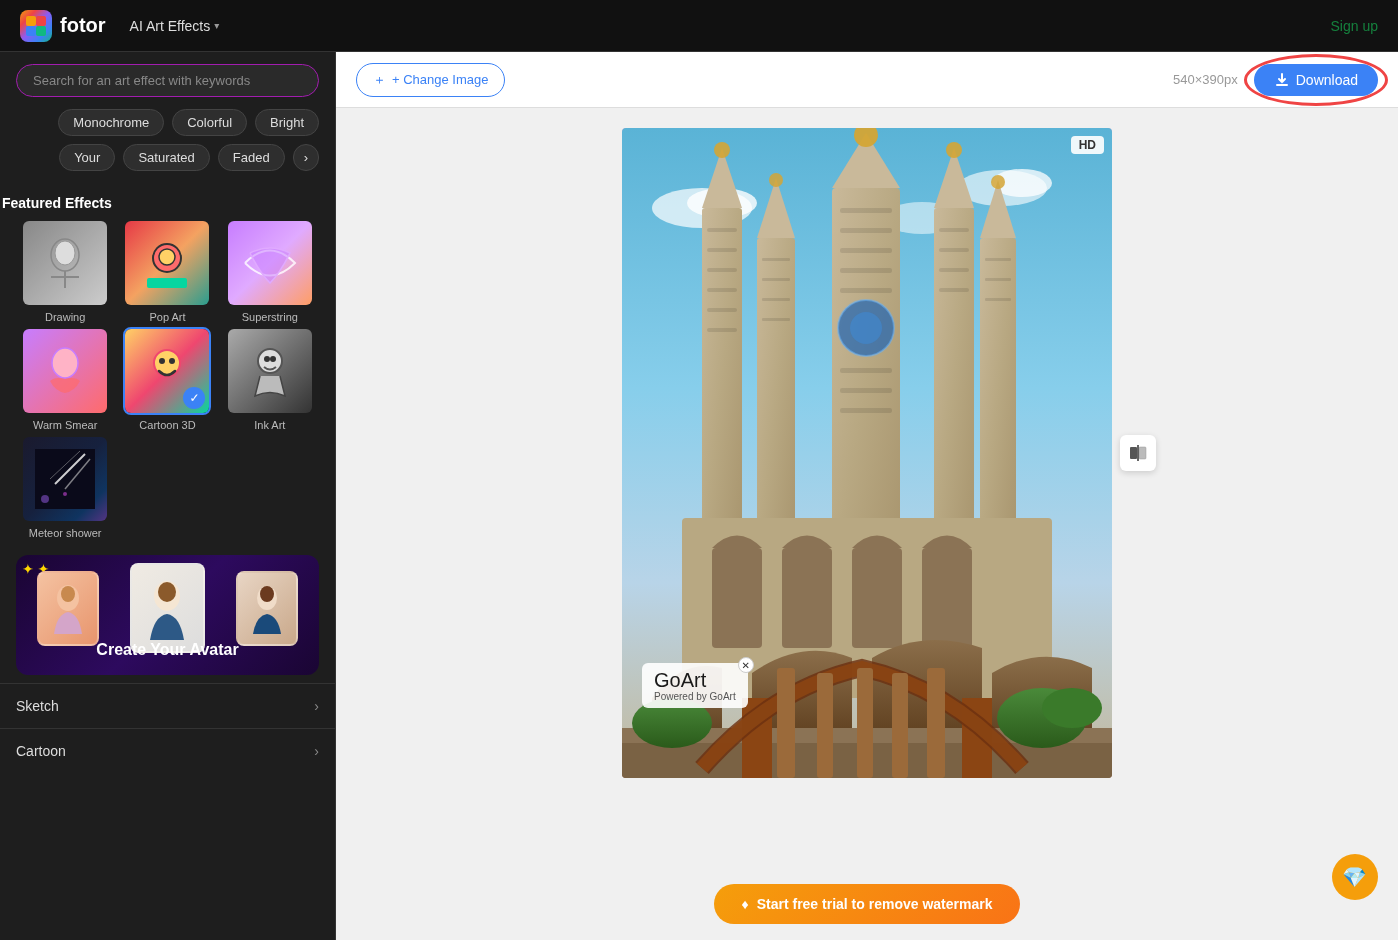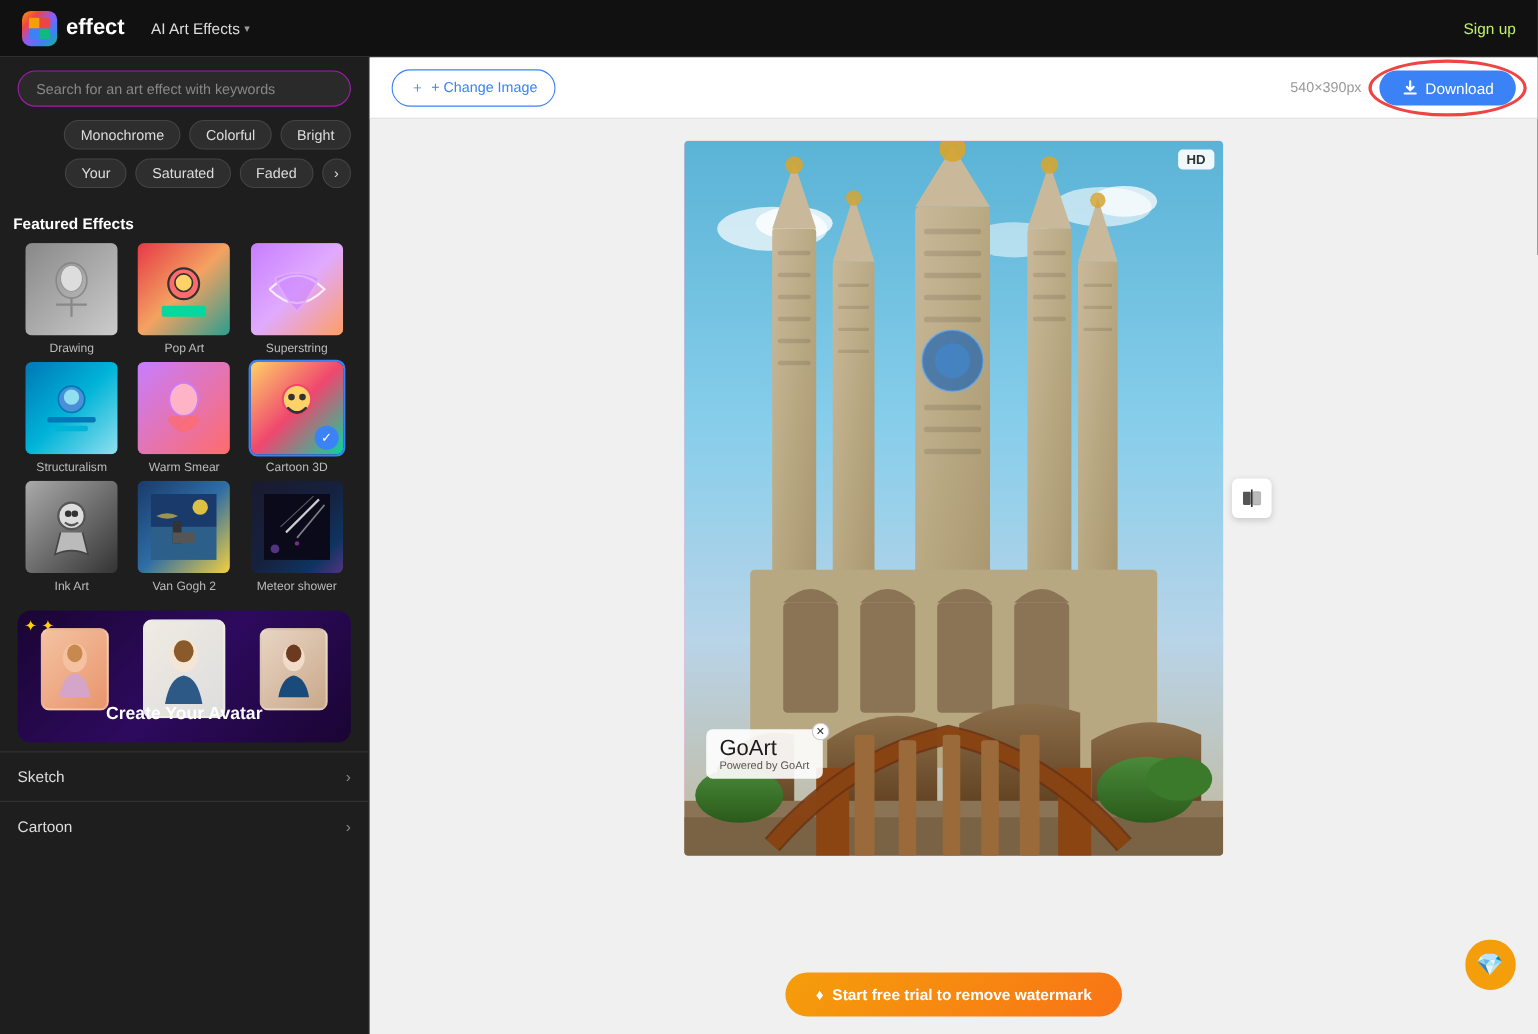--- a/index.html
+++ b/index.html
@@ -19,21 +19,21 @@
       display: flex; align-items: center; justify-content: center;
       font-size: 14px; font-weight: bold;
     }
     .logo-text { font-size: 20px; font-weight: 700; color: #fff; }
     .nav-item {
       display: flex; align-items: center; gap: 4px;
       color: #ddd; font-size: 14px; cursor: pointer; padding: 4px 8px;
       border-radius: 4px;
     }
     .nav-arrow { font-size: 10px; color: #999; }
-    .sign-up { color: #bef264; font-size: 14px; cursor: pointer; }
+    .sign-up { color: #15803d; font-size: 14px; cursor: pointer; }
 
     
     .main { display: flex; flex: 1; overflow: hidden; }
 
     
     .sidebar {
       width: 336px; background: #1e1e1e; flex-shrink: 0;
       display: flex; flex-direction: column; overflow-y: auto;
       border-right: 1px solid #333;
     }
@@ -52,21 +52,21 @@
     .filter-tags { display: flex; flex-wrap: wrap; gap: 8px; padding: 0 16px 12px; justify-content: flex-end; }
     .tag {
       background: #2e2e2e; border: 1px solid #444; border-radius: 20px;
       padding: 5px 14px; font-size: 13px; color: #ddd; cursor: pointer;
     }
     .tag-more {
       background: #2e2e2e; border: 1px solid #444; border-radius: 20px;
       padding: 5px 10px; font-size: 13px; color: #ddd; cursor: pointer;
     }
 
-    .section-title { padding: 12px 12px 8px; font-size: 14px; font-weight: 600; color: #fff; }
+    .section-title { padding: 12px 2px 8px; font-size: 14px; font-weight: 600; color: #fff; }
 
     .effects-grid { display: grid; grid-template-columns: repeat(3, 1fr); gap: 4px; padding: 0 16px 8px; }
     .effect-item { display: flex; flex-direction: column; align-items: center; cursor: pointer; }
     .effect-thumb {
       width: 88px; height: 88px; border-radius: 8px; overflow: hidden;
       position: relative; border: 2px solid transparent;
     }
     .effect-thumb.selected { border-color: #3b82f6; }
     .effect-thumb-bg {
       width: 100%; height: 100%; background: #333;
@@ -221,21 +221,21 @@
   <div class="header-left">
     <div class="logo">
       <div class="logo-icon">
         <svg width="20" height="20" viewBox="0 0 20 20">
           <rect width="10" height="10" fill="#f59e0b" rx="2"></rect>
           <rect x="10" width="10" height="10" fill="#ef4444" rx="2"></rect>
           <rect y="10" width="10" height="10" fill="#3b82f6" rx="2"></rect>
           <rect x="10" y="10" width="10" height="10" fill="#10b981" rx="2"></rect>
         </svg>
       </div>
-      <span class="logo-text">effect</span>
+      <span class="logo-text">fotor</span>
     </div>
     <div class="nav-item">
       <span>AI Art Effects</span>
       <span class="nav-arrow">▾</span>
     </div>
   </div>
   <span class="sign-up">Sign up</span>
 </header>
 
 <div class="main">
@@ -291,33 +291,20 @@
           <div class="effect-thumb-bg thumb-superstring">
             <svg width="60" height="60" viewBox="0 0 60 60">
               <path d="M5,30 Q30,5 55,30 Q30,55 5,30" fill="none" stroke="#fff" stroke-width="2" opacity="0.8"></path>
               <path d="M10,20 Q30,10 50,20 Q40,40 30,50 Q20,40 10,20" fill="rgba(199,125,255,0.5)" stroke="#e0aaff" stroke-width="1.5"></path>
             </svg>
           </div>
         </div>
         <span class="effect-label">Superstring</span>
       </div>
 
-      <div class="effect-item">
-        <div class="effect-thumb">
-          <div class="effect-thumb-bg thumb-struct">
-            <svg width="60" height="60" viewBox="0 0 60 60">
-              <circle cx="30" cy="22" r="12" fill="#4a90d9" stroke="#0077b6" stroke-width="1.5"></circle>
-              <circle cx="30" cy="20" r="7" fill="#90e0ef"></circle>
-              <rect x="8" y="38" width="44" height="5" fill="#0077b6" rx="2"></rect>
-              <rect x="15" y="46" width="30" height="5" fill="#00b4d8" rx="2"></rect>
-            </svg>
-          </div>
-        </div>
-        <span class="effect-label">Structuralism</span>
-      </div>
 
       <div class="effect-item">
         <div class="effect-thumb">
           <div class="effect-thumb-bg thumb-warmsmear">
             <svg width="60" height="60" viewBox="0 0 60 60">
               <ellipse cx="30" cy="22" rx="13" ry="15" fill="#ffb3c6" stroke="#c77dff" stroke-width="1.5"></ellipse>
               <path d="M15,40 Q20,35 30,38 Q40,35 45,40 Q40,50 30,52 Q20,50 15,40" fill="#ff6b6b" opacity="0.7"></path>
             </svg>
           </div>
         </div>
@@ -347,35 +334,20 @@
               <path d="M20,35 L15,55 Q30,48 45,55 L40,35" fill="#bbb" stroke="#444" stroke-width="1.5"></path>
               <circle cx="27" cy="18" r="3" fill="#333"></circle>
               <circle cx="33" cy="18" r="3" fill="#333"></circle>
               <path d="M24,26 Q30,31 36,26" fill="none" stroke="#555" stroke-width="2"></path>
             </svg>
           </div>
         </div>
         <span class="effect-label">Ink Art</span>
       </div>
 
-      <div class="effect-item">
-        <div class="effect-thumb">
-          <div class="effect-thumb-bg thumb-vangogh">
-            <svg width="60" height="60" viewBox="0 0 60 60">
-              <rect width="60" height="30" fill="#1a3a6b"></rect>
-              <rect y="30" width="60" height="30" fill="#2c5f8a"></rect>
-              <circle cx="45" cy="12" r="7" fill="#f4d03f" opacity="0.9"></circle>
-              <path d="M5,20 Q15,15 25,20 Q15,25 5,20" fill="#f4d03f" opacity="0.6"></path>
-              <rect x="20" y="25" width="8" height="20" fill="#333"></rect>
-              <rect x="20" y="35" width="20" height="10" fill="#555"></rect>
-            </svg>
-          </div>
-        </div>
-        <span class="effect-label">Van Gogh 2</span>
-      </div>
 
       <div class="effect-item">
         <div class="effect-thumb">
           <div class="effect-thumb-bg thumb-meteor">
             <svg width="60" height="60" viewBox="0 0 60 60">
               <rect width="60" height="60" fill="#0a0a1a"></rect>
               <line x1="50" y1="5" x2="20" y2="35" stroke="#fff" stroke-width="2" opacity="0.8"></line>
               <line x1="55" y1="10" x2="30" y2="40" stroke="#ccc" stroke-width="1.5" opacity="0.6"></line>
               <line x1="45" y1="2" x2="15" y2="30" stroke="#aaa" stroke-width="1" opacity="0.5"></line>
               <circle cx="10" cy="50" r="4" fill="#533483"></circle>

